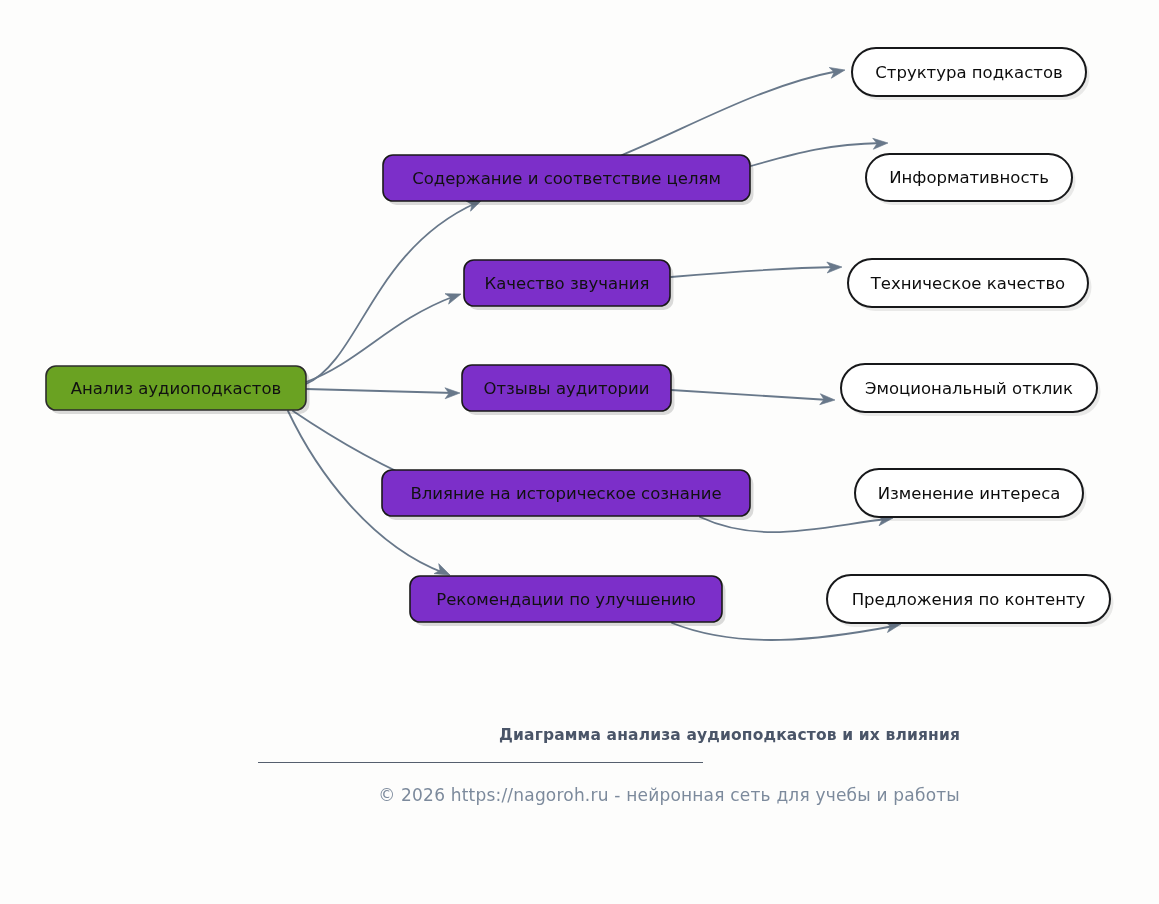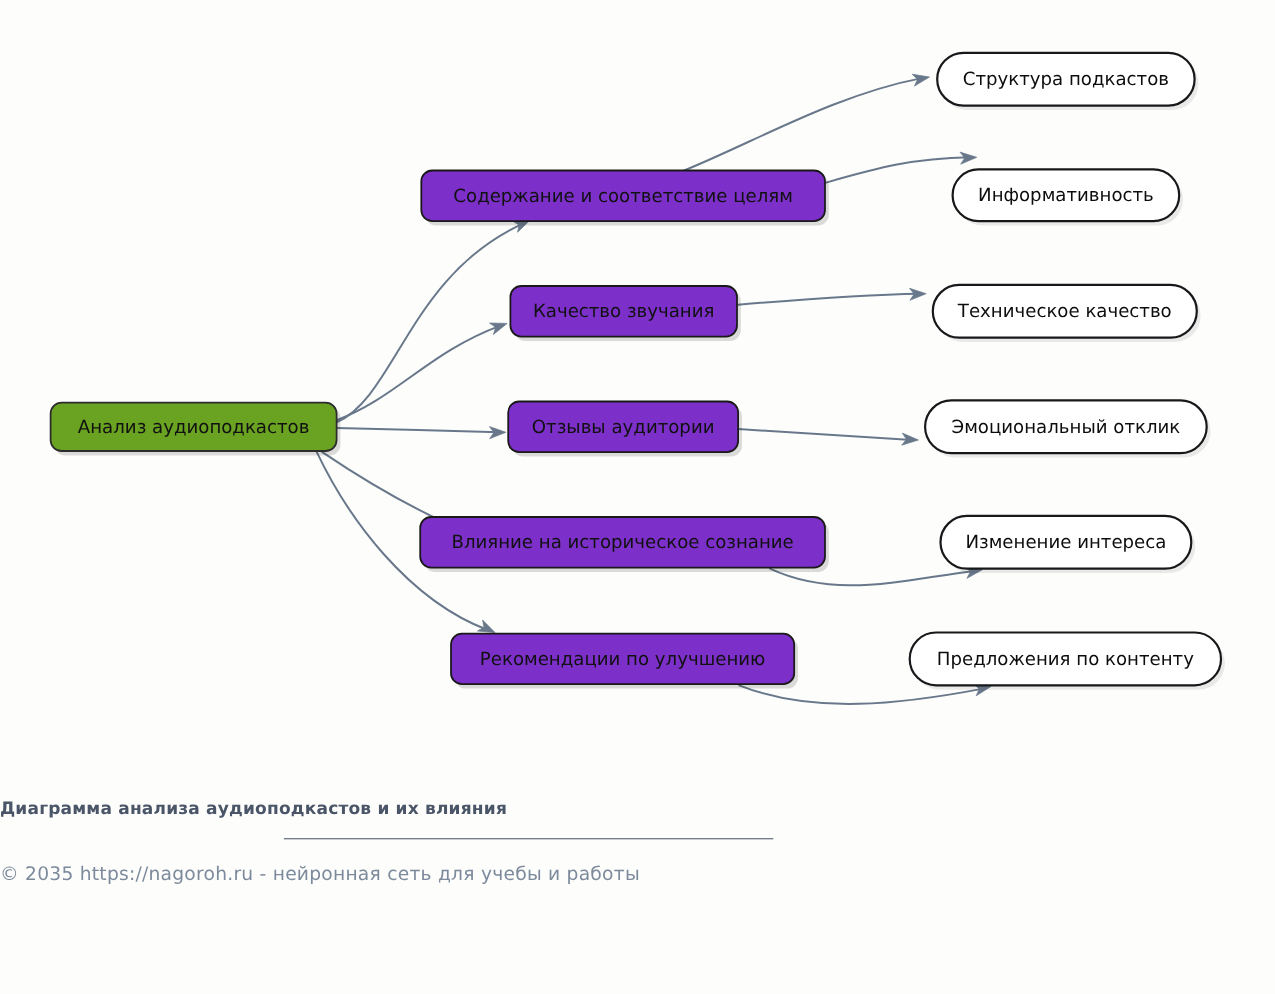--- a/index.html
+++ b/index.html
@@ -68,21 +68,21 @@
   }
   .node-label-leaf {
     font-size: 16.5px;
     fill: #0d0d0d;
   }
   .footer-block {
     position: absolute;
     left: 0;
     top: 726px;
     width: 960px;
-    text-align: left;
+    text-align: right;
   }
   .footer-title {
     font-family: "DejaVu Sans", sans-serif;
     font-size: 15.5px;
     font-weight: bold;
     color: #4a5568;
     line-height: 19.5px;
     letter-spacing: 0.15px;
   }
   .footer-rule {
@@ -213,16 +213,16 @@
           <text x="968.5" y="600" class="node-label node-label-leaf">Предложения по контенту</text>
         </g>
       </g>
   </svg>
 
   <div class="footer-block">
     <div class="footer-title">
       <div>Диаграмма анализа аудиоподкастов и их влияния</div>
     </div>
     <div class="footer-rule"></div>
-    <div class="footer-credit">© 2035 https://nagoroh.ru - нейронная сеть для учебы и работы</div>
+    <div class="footer-credit">© 2026 https://nagoroh.ru - нейронная сеть для учебы и работы</div>
   </div>
 
 </div>
 
 </body></html>

